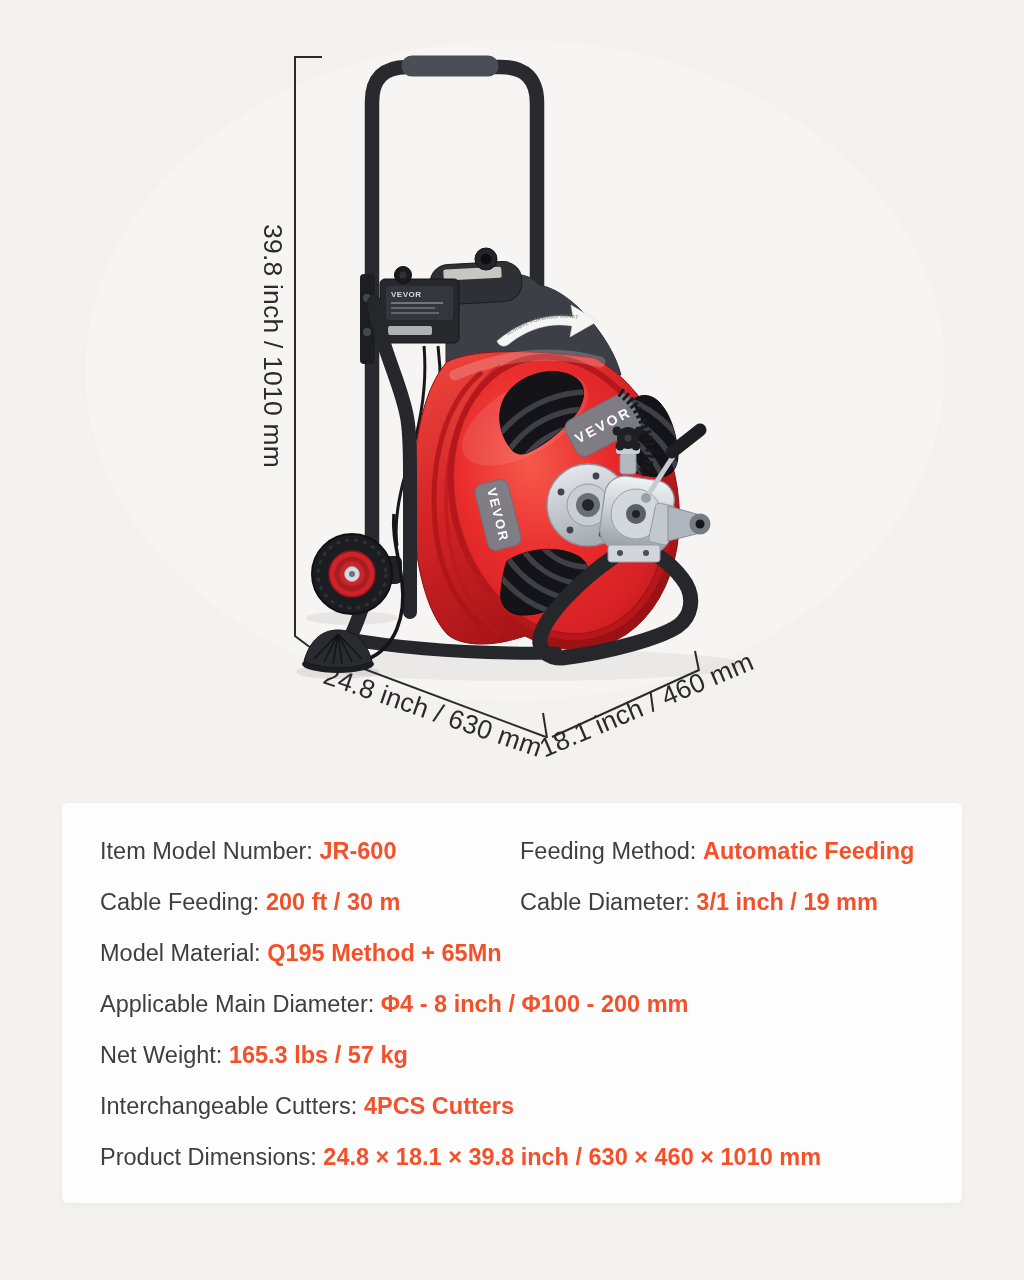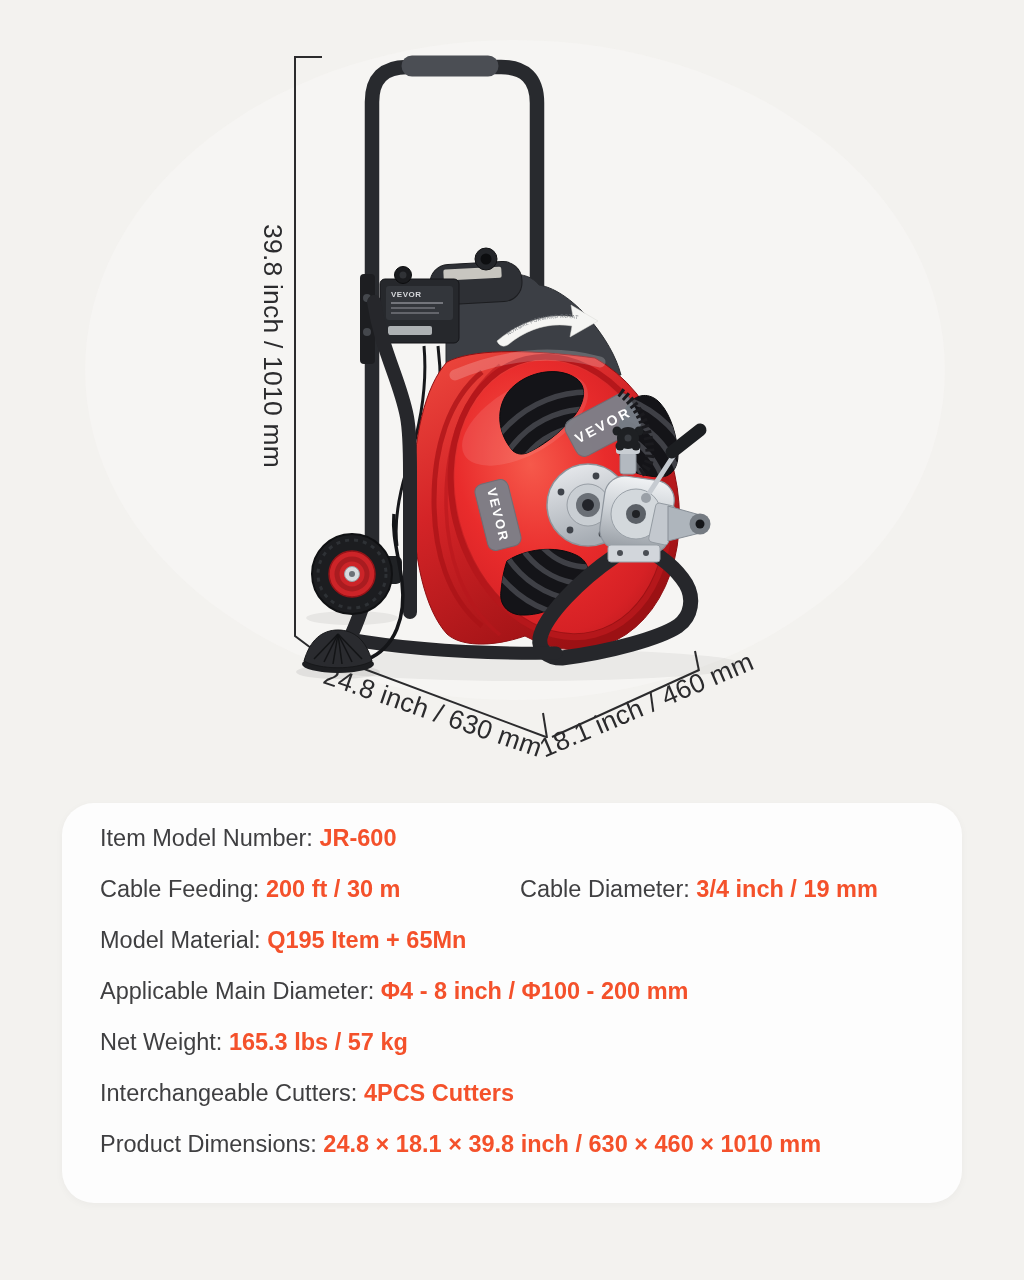--- a/index.html
+++ b/index.html
@@ -15,24 +15,24 @@
     font-family:"Liberation Sans",sans-serif;
     font-size:26.5px;fill:#2b2b2d;letter-spacing:.2px;
   }
   .decal-text{
     font-family:"Liberation Sans",sans-serif;
     font-weight:bold;fill:#ffffff;
   }
   .spec-panel{
     position:absolute;left:62px;top:803px;
     width:900px;height:400px;
-    background:#fdfdfd;border-radius:32px;
+    background:#fdfdfd;border-radius:6px;
     box-shadow:0 2px 8px rgba(0,0,0,.035);
     box-sizing:border-box;
-    padding:10px 38px;
+    padding:23px 38px;
   }
   .spec-row{
     height:51px;display:flex;align-items:center;
     font-size:23.5px;line-height:1.1;white-space:nowrap;
   }
   .spec-cell{margin:0;}
   .spec-row.two .spec-cell:first-child{width:420px;flex:0 0 420px;}
   .spec-label{color:#3f3f41;font-weight:400;}
   .spec-value{color:#f4512b;font-weight:700;}
 </style>
@@ -248,27 +248,28 @@
         <line x1="338" y1="634" x2="342" y2="664"></line>
         <line x1="338" y1="634" x2="352" y2="662"></line>
         <line x1="338" y1="634" x2="362" y2="659"></line>
       </g>
     </g>
   </svg>
 
   <section class="spec-panel">
     <div class="spec-row two">
       <p class="spec-cell"><span class="spec-label">Item Model Number: </span><span class="spec-value">JR-600</span></p>
+      <p class="spec-cell"><span class="spec-label">Feeding Method: </span><span class="spec-value">Automatic Feeding</span></p>
     </div>
     <div class="spec-row two">
       <p class="spec-cell"><span class="spec-label">Cable Feeding: </span><span class="spec-value">200 ft / 30 m</span></p>
-      <p class="spec-cell"><span class="spec-label">Cable Diameter: </span><span class="spec-value">3/4 inch / 19 mm</span></p>
+      <p class="spec-cell"><span class="spec-label">Cable Diameter: </span><span class="spec-value">3/1 inch / 19 mm</span></p>
     </div>
     <div class="spec-row two">
-      <p class="spec-cell"><span class="spec-label">Model Material: </span><span class="spec-value">Q195 Item + 65Mn</span></p>
+      <p class="spec-cell"><span class="spec-label">Model Material: </span><span class="spec-value">Q195 Method + 65Mn</span></p>
     </div>
     <div class="spec-row">
       <p class="spec-cell"><span class="spec-label">Applicable Main Diameter: </span><span class="spec-value">Φ4 - 8 inch / Φ100 - 200 mm</span></p>
     </div>
     <div class="spec-row">
       <p class="spec-cell"><span class="spec-label">Net Weight: </span><span class="spec-value">165.3 lbs / 57 kg</span></p>
     </div>
     <div class="spec-row">
       <p class="spec-cell"><span class="spec-label">Interchangeable Cutters: </span><span class="spec-value">4PCS Cutters</span></p>
     </div>

